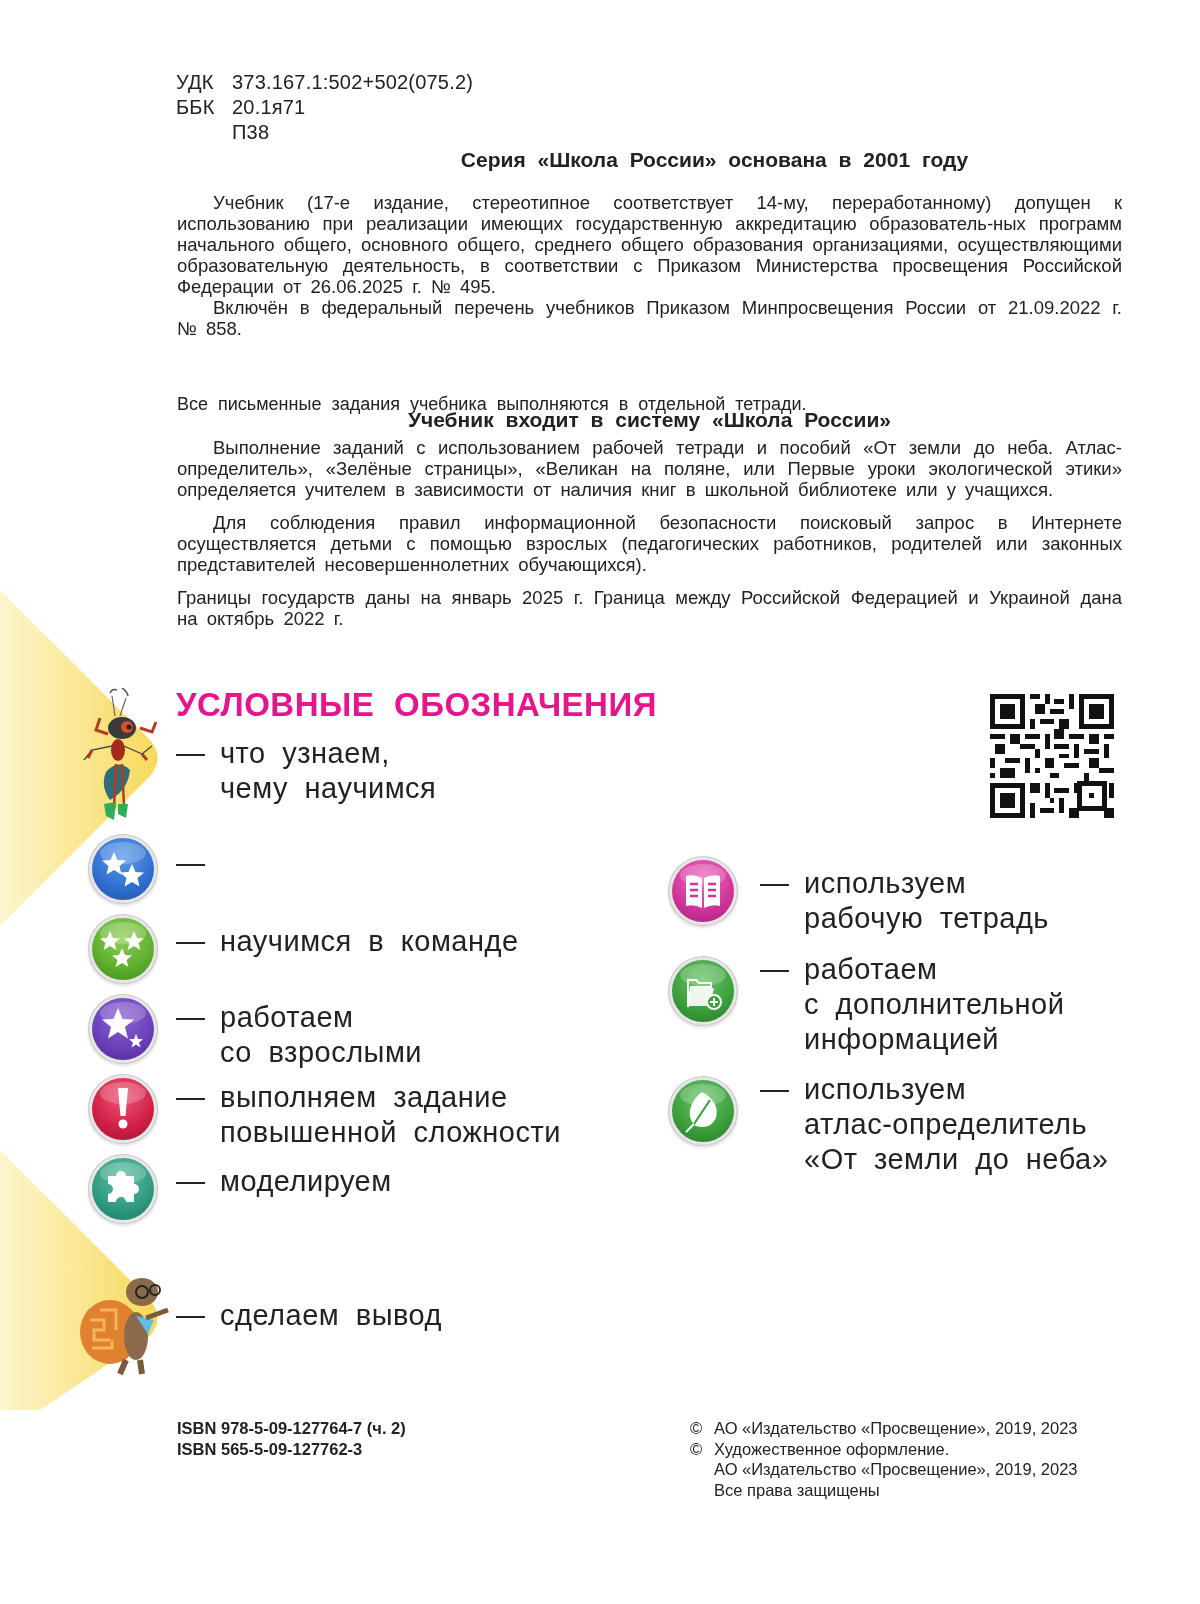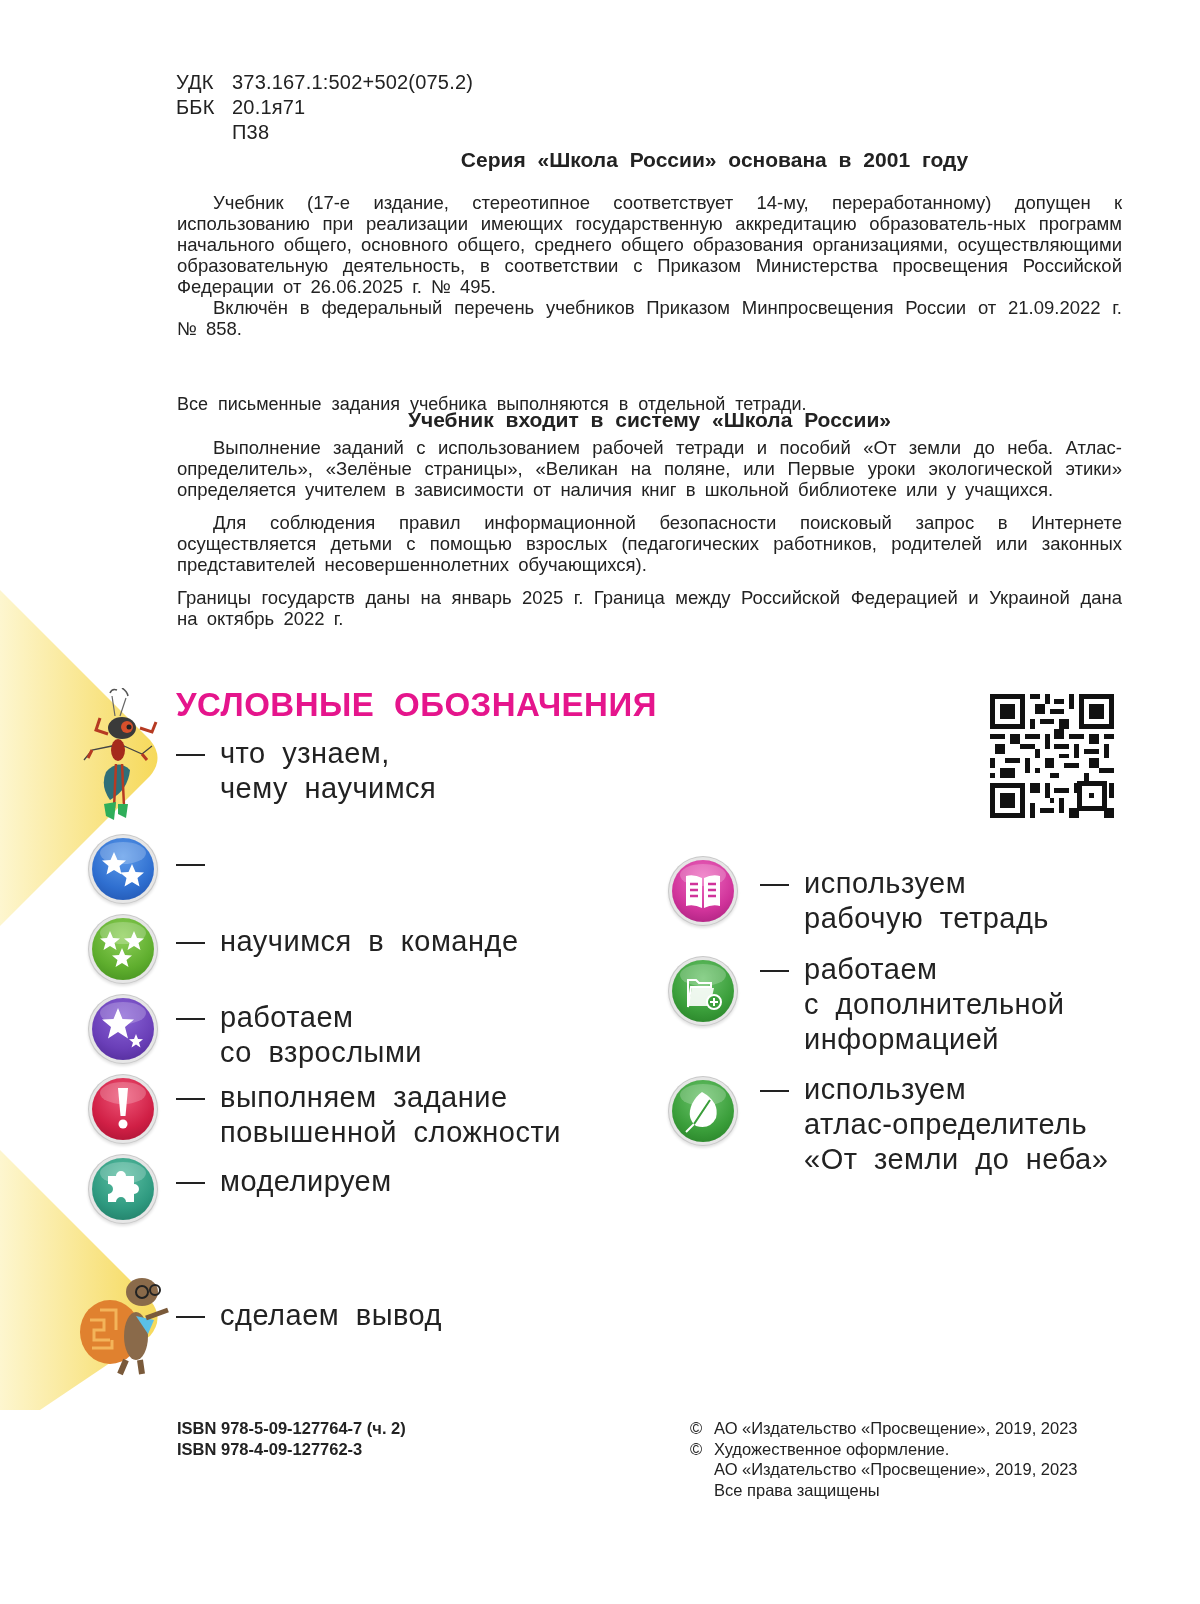--- a/index.html
+++ b/index.html
@@ -307,21 +307,21 @@
 </div>
 <div class="item" style="left:760px; top:1072px;">
   <span class="dash">—</span>
   <span class="txt">используем
 атлас-определитель
 «От земли до неба»</span>
 </div>
 
 <div class="abs footer isbn">
   <div>ISBN 978-5-09-127764-7 (ч. 2)</div>
-  <div>ISBN 978-4-09-127762-3</div>
+  <div>ISBN 565-5-09-127762-3</div>
 </div>
 
 <div class="abs footer copy">
   <div class="row">
     <span class="sym">©</span>
     <span>АО «Издательство «Просвещение», 2019, 2023</span>
   </div>
   <div class="row">
     <span class="sym">©</span>
     <span>Художественное оформление.</span>

